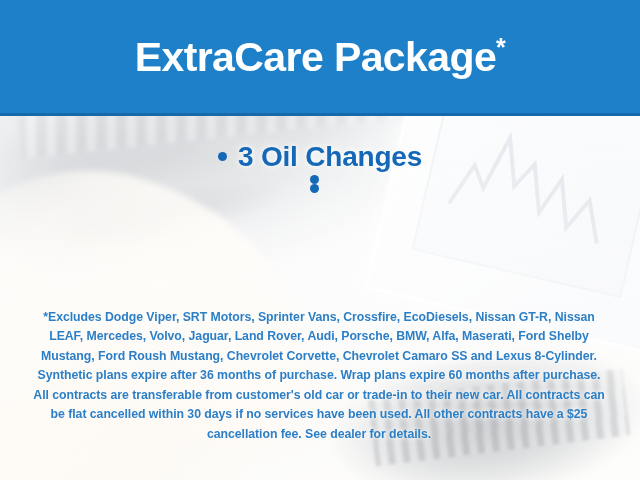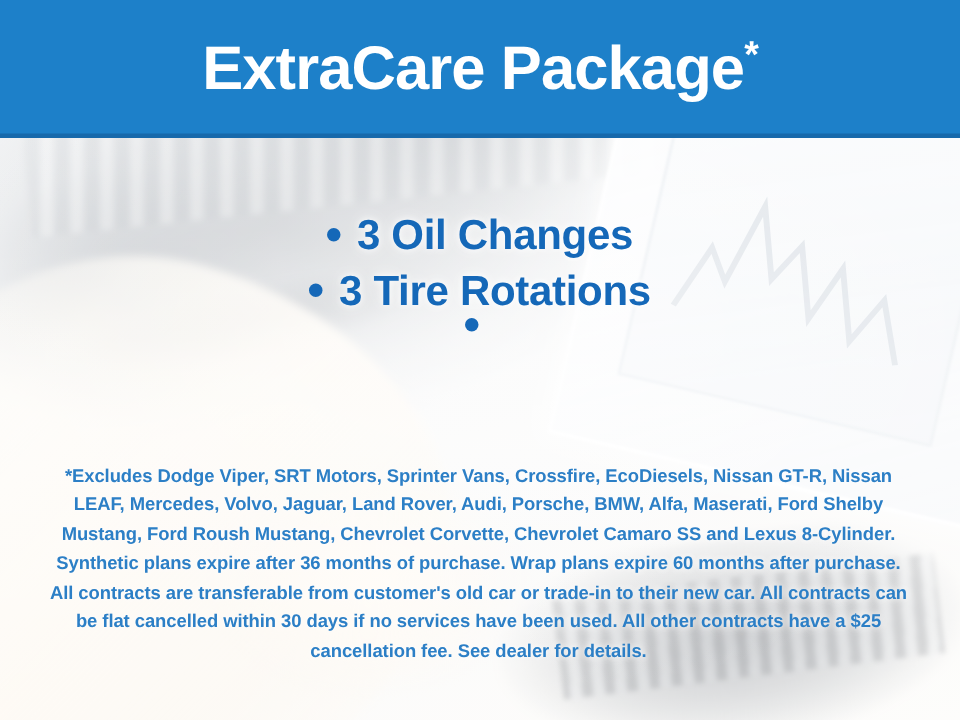--- a/index.html
+++ b/index.html
@@ -211,21 +211,21 @@
     background:
       radial-gradient(ellipse 66% 52% at 50% 46%, rgba(255,255,255,0.40) 0%, rgba(255,255,255,0.10) 62%, rgba(255,255,255,0) 100%);
   }
 
   
   .header-band {
     position: absolute;
     left: 0;
     top: 0;
     width: 100%;
-    height: 92px;
+    height: 116px;
     background: #1d80c9;
     display: flex;
     align-items: center;
     justify-content: center;
     z-index: 5;
   }
   .header-band::after {
     content: "";
     position: absolute;
     left: 0; right: 0; bottom: 0;
@@ -327,21 +327,20 @@
     <h1 class="header-title"><span>ExtraCare Package</span><span class="star">*</span></h1>
   </div>
 
   <div class="benefits">
     <div class="benefit-row">
       <span class="benefit-dot"></span>
       <span>3 Oil Changes</span>
     </div>
     <div class="benefit-row">
       <span class="benefit-dot"></span>
-      <span>3 Tire Rotations</span>
     </div>
     <div class="benefit-row">
       <span class="benefit-dot"></span>
     </div>
   </div>
 
   <p class="fineprint">*Excludes Dodge Viper, SRT Motors, Sprinter Vans, Crossfire, EcoDiesels, Nissan GT-R, Nissan LEAF, Mercedes, Volvo, Jaguar, Land Rover, Audi, Porsche, BMW, Alfa, Maserati, Ford Shelby Mustang, Ford Roush Mustang, Chevrolet Corvette, Chevrolet Camaro SS and Lexus 8-Cylinder. Synthetic plans expire after 36 months of purchase. Wrap plans expire 60 months after purchase. All contracts are transferable from customer's old car or trade-in to their new car. All contracts can be flat cancelled within 30 days if no services have been used. All other contracts have a $25 cancellation fee. See dealer for details.</p>
 
 </div>
 

